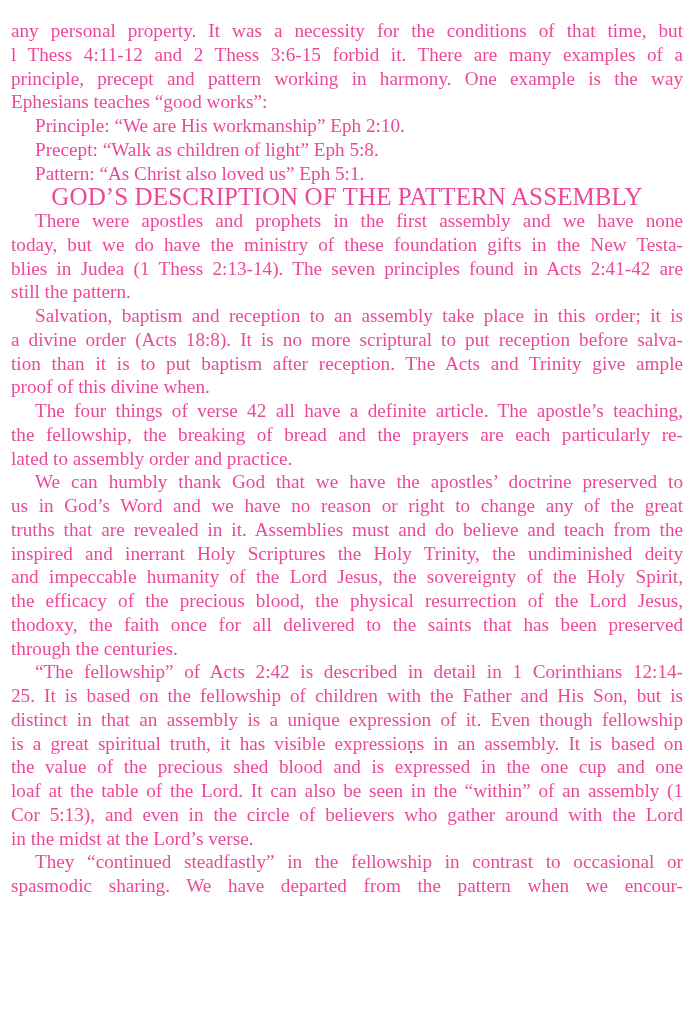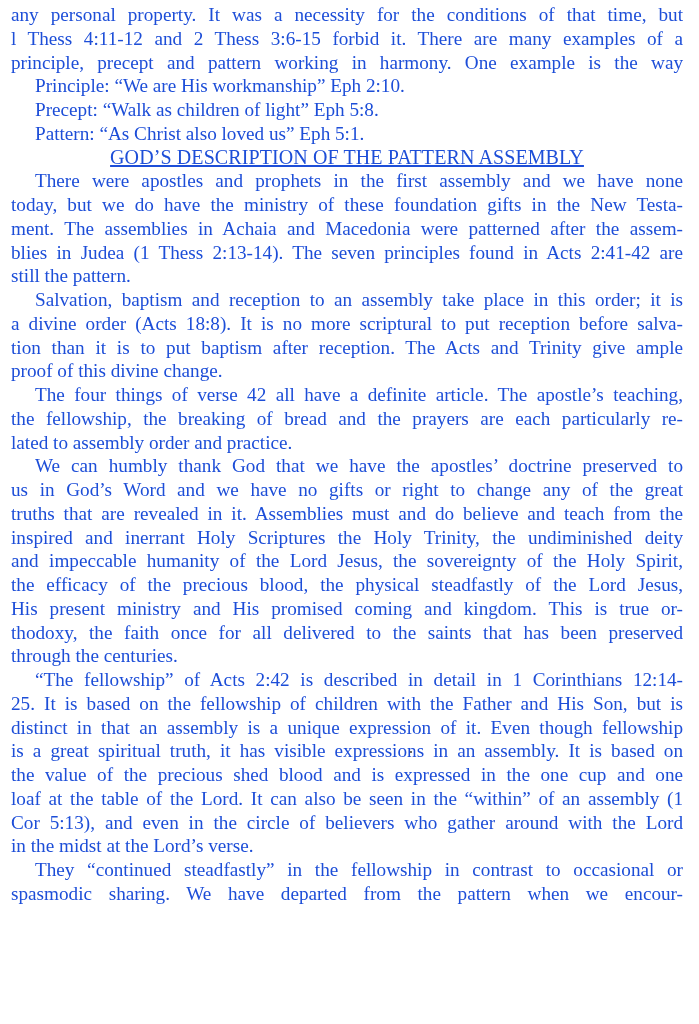--- a/index.html
+++ b/index.html
@@ -9,26 +9,26 @@
   }
   body {
     width: 699px;
     height: 1024px;
     overflow: hidden;
     position: relative;
   }
   .page {
     position: absolute;
     left: 11px;
-    top: 3px;
+    top: 19px;
     width: 672px;
     font-family: "Liberation Serif", "DejaVu Serif", serif;
     font-size: 19.2px;
     line-height: 23.75px;
-    color: #1d4ed8;
+    color: #ec4899;
   }
   .line {
     display: block;
     white-space: nowrap;
     text-align: justify;
     text-align-last: justify;
     height: 23.75px;
     overflow: visible;
   }
   .line.last {
@@ -37,82 +37,80 @@
   .line.indent {
     padding-left: 24px;
   }
   .line.list-item {
     padding-left: 24px;
     text-align-last: left;
   }
   .line.heading {
     text-align: right;
     text-align-last: center;
-    font-size: 20px;
+    font-size: 25px;
     letter-spacing: 0.1px;
-    text-decoration: underline;
   }
   .speck {
     position: absolute;
     left: 410px;
     top: 751px;
     width: 2px;
     height: 2px;
     background: #333;
     border-radius: 1px;
   }
 </style>
 </head>
 <body>
 
 <div class="page">
 
   <div>
     <span class="line">any personal property. It was a necessity for the conditions of that time, but</span>
     <span class="line">l Thess 4:11-12 and 2 Thess 3:6-15 forbid it. There are many examples of a</span>
     <span class="line">principle, precept and pattern working in harmony. One example is the way</span>
+    <span class="line last">Ephesians teaches “good works”:</span>
   </div>
 
   <div>
     <span class="line list-item">Principle: “We are His workmanship” Eph 2:10.</span>
     <span class="line list-item">Precept: “Walk as children of light” Eph 5:8.</span>
     <span class="line list-item">Pattern: “As Christ also loved us” Eph 5:1.</span>
   </div>
 
   <span class="line heading">GOD’S DESCRIPTION OF THE PATTERN ASSEMBLY</span>
 
   <div>
     <span class="line indent">There were apostles and prophets in the first assembly and we have none</span>
     <span class="line">today, but we do have the ministry of these foundation gifts in the New Testa-</span>
-    <span class="line">ment. The assemblies in Achaia and Macedonia were patterned after the assem-</span>
     <span class="line">blies in Judea (1 Thess 2:13-14). The seven principles found in Acts 2:41-42 are</span>
     <span class="line last">still the pattern.</span>
   </div>
 
   <div>
     <span class="line indent">Salvation, baptism and reception to an assembly take place in this order; it is</span>
     <span class="line">a divine order (Acts 18:8). It is no more scriptural to put reception before salva-</span>
     <span class="line">tion than it is to put baptism after reception. The Acts and Trinity give ample</span>
-    <span class="line last">proof of this divine change.</span>
+    <span class="line last">proof of this divine when.</span>
   </div>
 
   <div>
     <span class="line indent">The four things of verse 42 all have a definite article. The apostle’s teaching,</span>
     <span class="line">the fellowship, the breaking of bread and the prayers are each particularly re-</span>
     <span class="line last">lated to assembly order and practice.</span>
   </div>
 
   <div>
     <span class="line indent">We can humbly thank God that we have the apostles’ doctrine preserved to</span>
-    <span class="line">us in God’s Word and we have no gifts or right to change any of the great</span>
+    <span class="line">us in God’s Word and we have no reason or right to change any of the great</span>
     <span class="line">truths that are revealed in it. Assemblies must and do believe and teach from the</span>
     <span class="line">inspired and inerrant Holy Scriptures the Holy Trinity, the undiminished deity</span>
     <span class="line">and impeccable humanity of the Lord Jesus, the sovereignty of the Holy Spirit,</span>
-    <span class="line">the efficacy of the precious blood, the physical steadfastly of the Lord Jesus,</span>
-    <span class="line">His present ministry and His promised coming and kingdom. This is true or-</span>
+    <span class="line">the efficacy of the precious blood, the physical resurrection of the Lord Jesus,</span>
     <span class="line">thodoxy, the faith once for all delivered to the saints that has been preserved</span>
     <span class="line last">through the centuries.</span>
   </div>
 
   <div>
     <span class="line indent">“The fellowship” of Acts 2:42 is described in detail in 1 Corinthians 12:14-</span>
     <span class="line">25. It is based on the fellowship of children with the Father and His Son, but is</span>
     <span class="line">distinct in that an assembly is a unique expression of it. Even though fellowship</span>
     <span class="line">is a great spiritual truth, it has visible expressions in an assembly. It is based on</span>
     <span class="line">the value of the precious shed blood and is expressed in the one cup and one</span>

